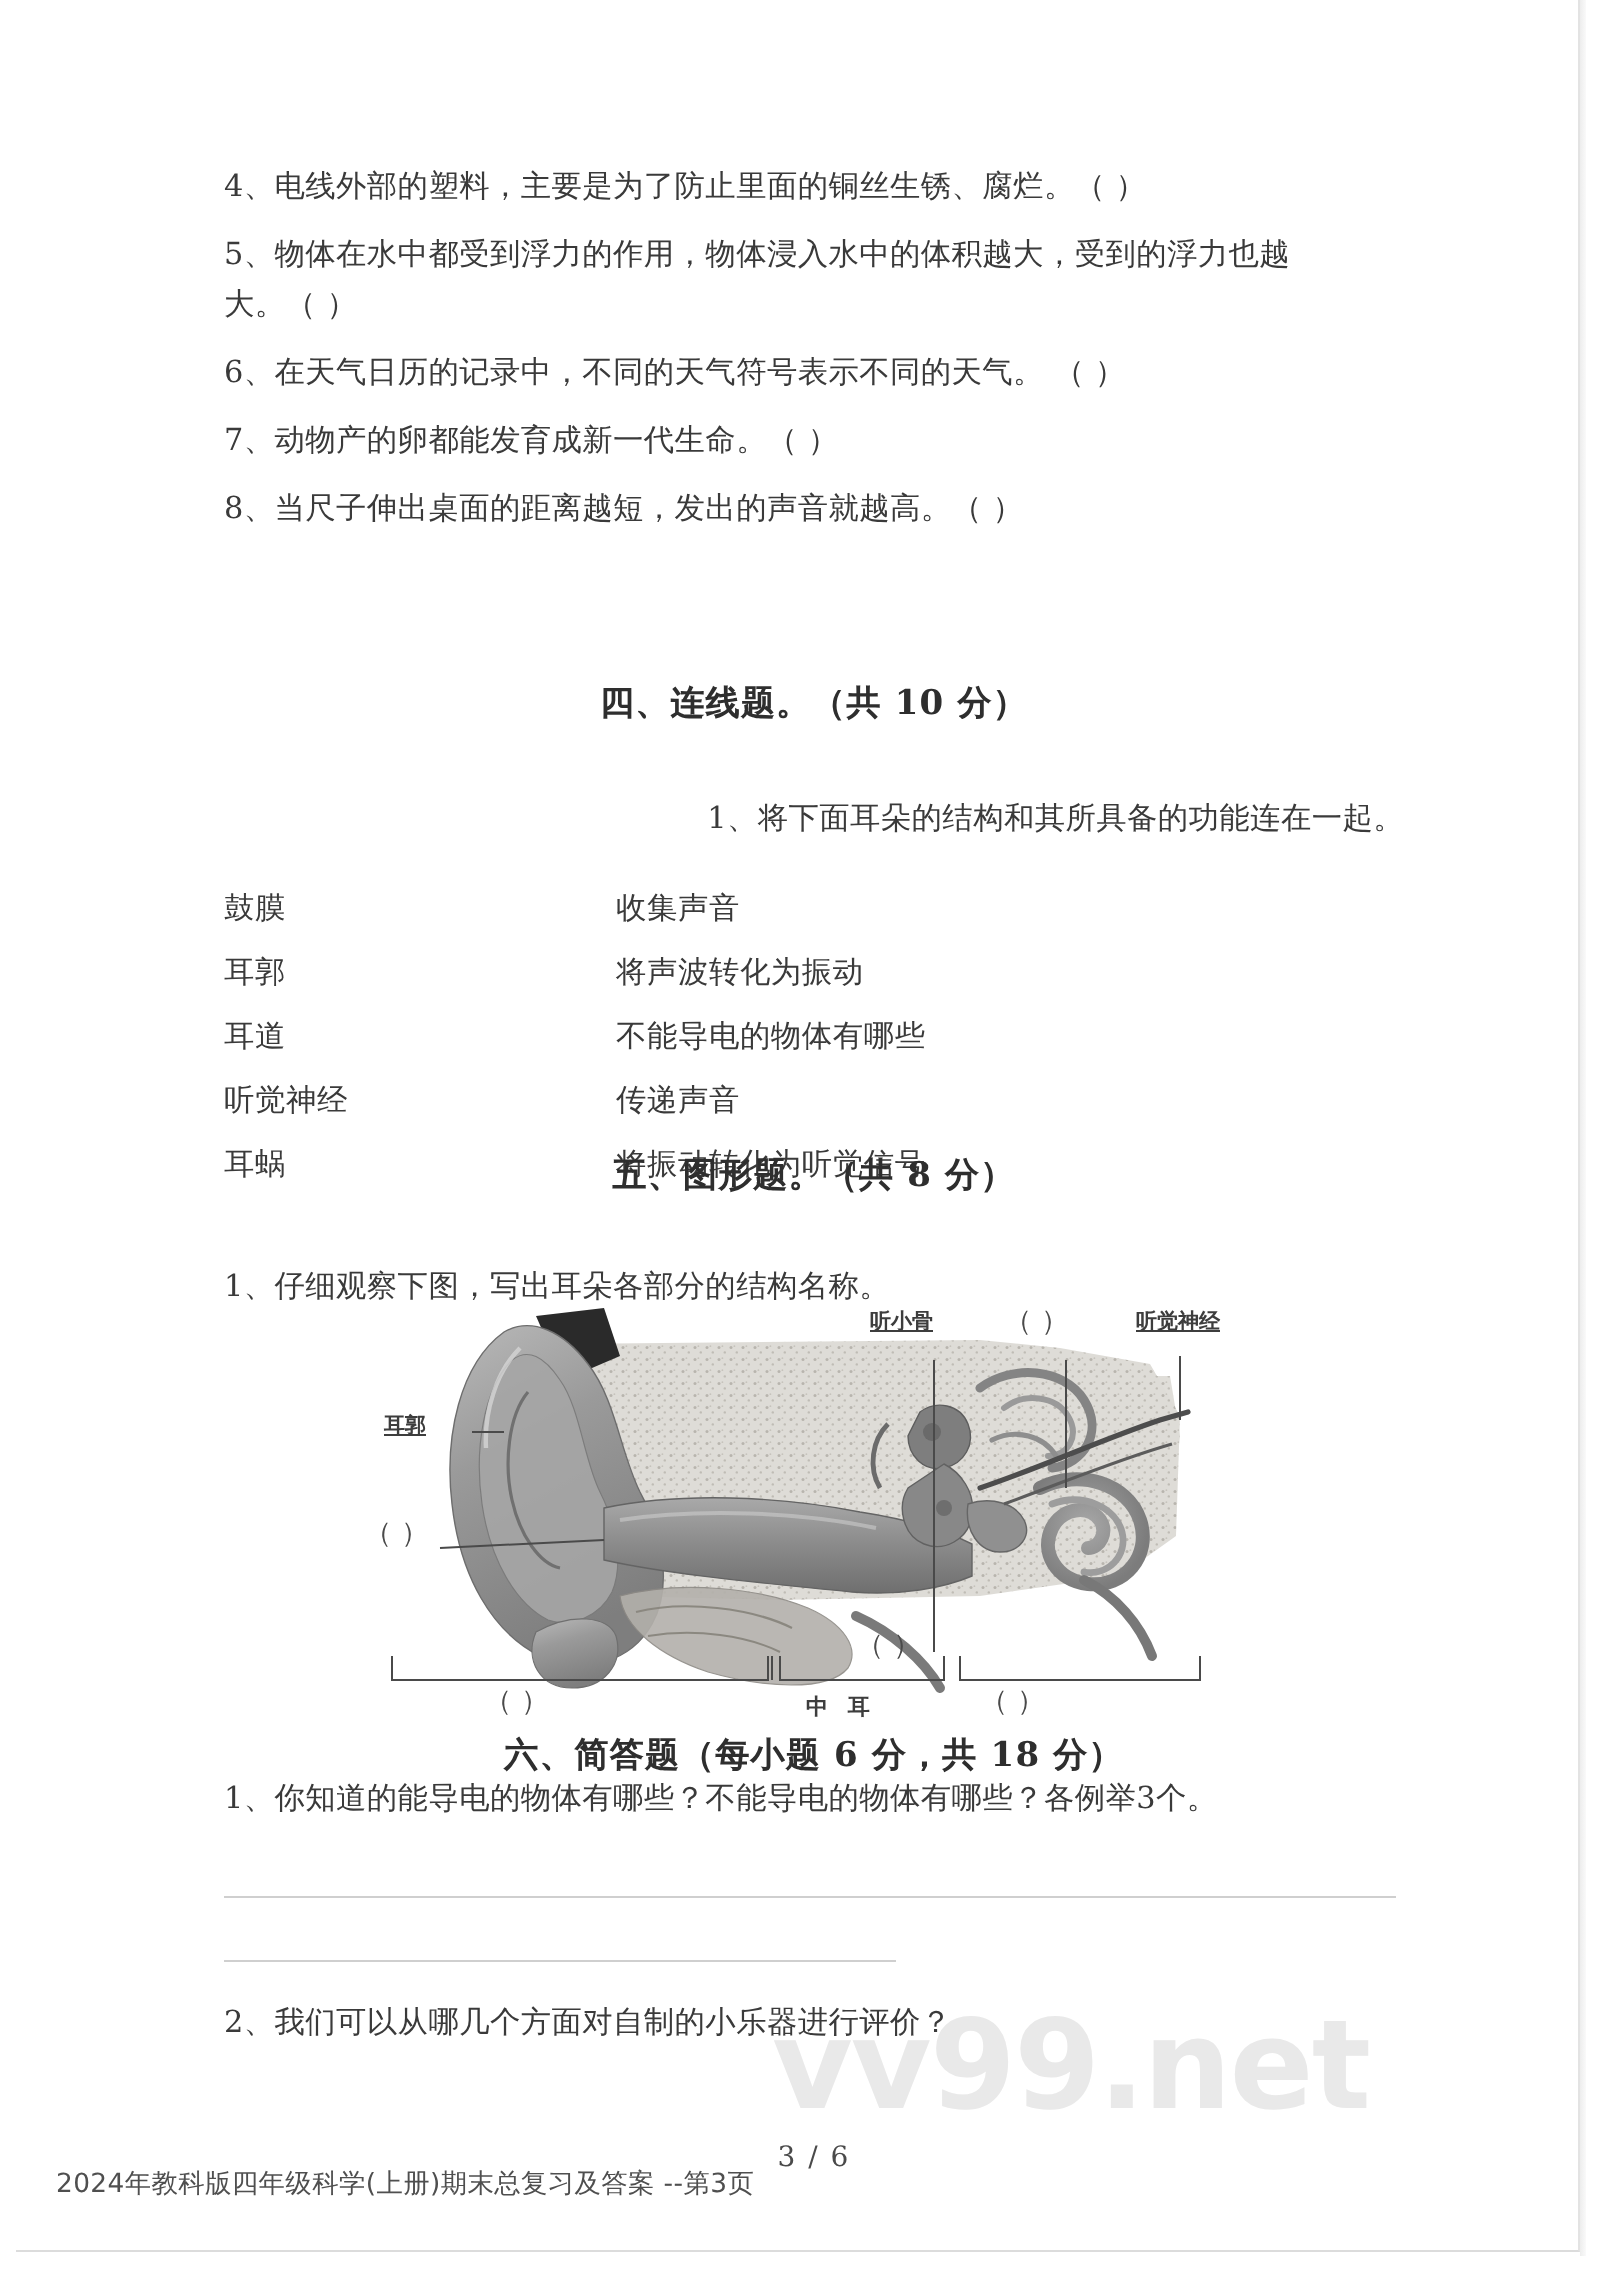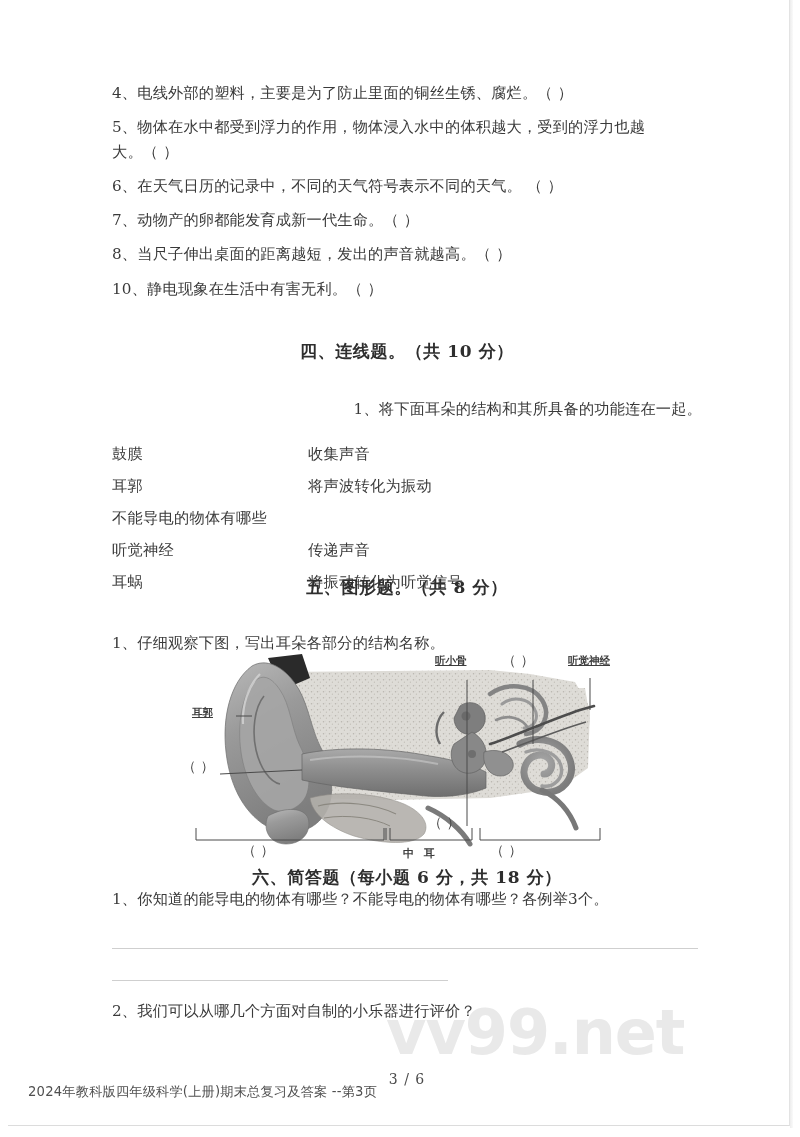--- a/index.html
+++ b/index.html
@@ -166,37 +166,37 @@
 
 <div class="content">
 
   <div style="position:absolute; left:0; top:82px; width:590px;">
     <p class="q-line tf-item">4、电线外部的塑料，主要是为了防止里面的铜丝生锈、腐烂。（        ）</p>
     <p class="q-line" style="margin-bottom:2px;">5、物体在水中都受到浮力的作用，物体浸入水中的体积越大，受到的浮力也越</p>
     <p class="q-line tf-item">大。（        ）</p>
     <p class="q-line tf-item">6、在天气日历的记录中，不同的天气符号表示不同的天气。    （        ）</p>
     <p class="q-line tf-item">7、动物产的卵都能发育成新一代生命。（        ）</p>
     <p class="q-line tf-item">8、当尺子伸出桌面的距离越短，发出的声音就越高。（        ）</p>
-    <p class="q-line tf-item">10、静电现象在生活中有害无利。（        ）</p>
   </div>
 
   <div style="position:absolute; left:0; top:340px; width:590px;">
     <p class="section-head">四、连线题。（共 10 分）</p>
     <p class="sub-q" style="margin-top:36px;text-align:right;">1、将下面耳朵的结构和其所具备的功能连在一起。</p>
 
     <div style="margin-top:24px;">
       <div class="match-row">
         <div class="match-left">鼓膜</div>
         <div class="match-right">收集声音</div>
       </div>
       <div class="match-row">
         <div class="match-left">耳郭</div>
         <div class="match-right">将声波转化为振动</div>
       </div>
       <div class="match-row">
+        <div class="match-left">耳道</div>
         <div class="match-right">不能导电的物体有哪些</div>
       </div>
       <div class="match-row">
         <div class="match-left">听觉神经</div>
         <div class="match-right">传递声音</div>
       </div>
       <div class="match-row">
         <div class="match-left">耳蜗</div>
         <div class="match-right">将振动转化为听觉信号</div>
       </div>

